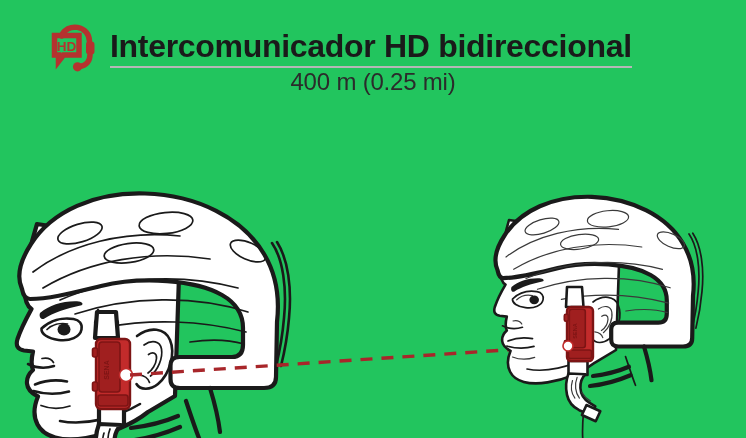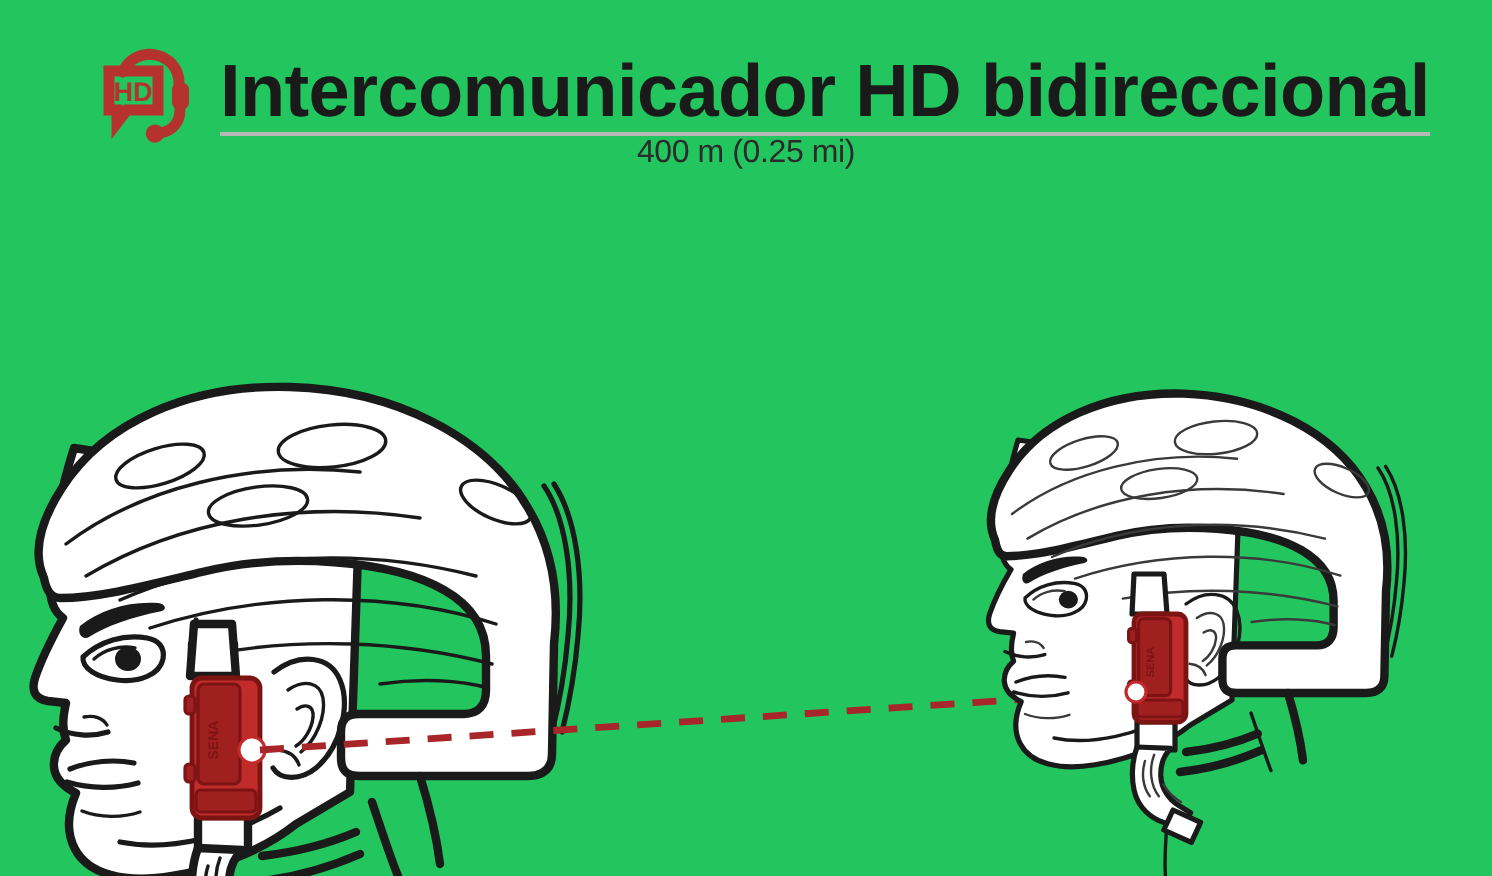--- a/index.html
+++ b/index.html
@@ -37,37 +37,37 @@
     width: 52px;
     height: 52px;
     flex: 0 0 auto;
     display: block;
   }
   #title-block {
     margin-left: 10px;
   }
   #title-text {
     font-family: "Liberation Sans", sans-serif;
-    font-size: 37px;
+    font-size: 32px;
     font-weight: 700;
     color: #1a1a1a;
     letter-spacing: -0.3px;
     line-height: 36px;
     white-space: nowrap;
     padding-bottom: 2px;
     border-bottom: 2px solid #b7b7b7;
   }
   #subtitle-text {
     position: absolute;
     left: 0;
     top: 68px;
     width: 746px;
     text-align: center;
     font-family: "Liberation Sans", sans-serif;
-    font-size: 16px;
+    font-size: 24px;
     font-weight: 400;
     color: #2b2b2b;
     letter-spacing: -0.2px;
   }
 
   
   #illustration {
     position: absolute;
     left: 0;
     top: 96px;

